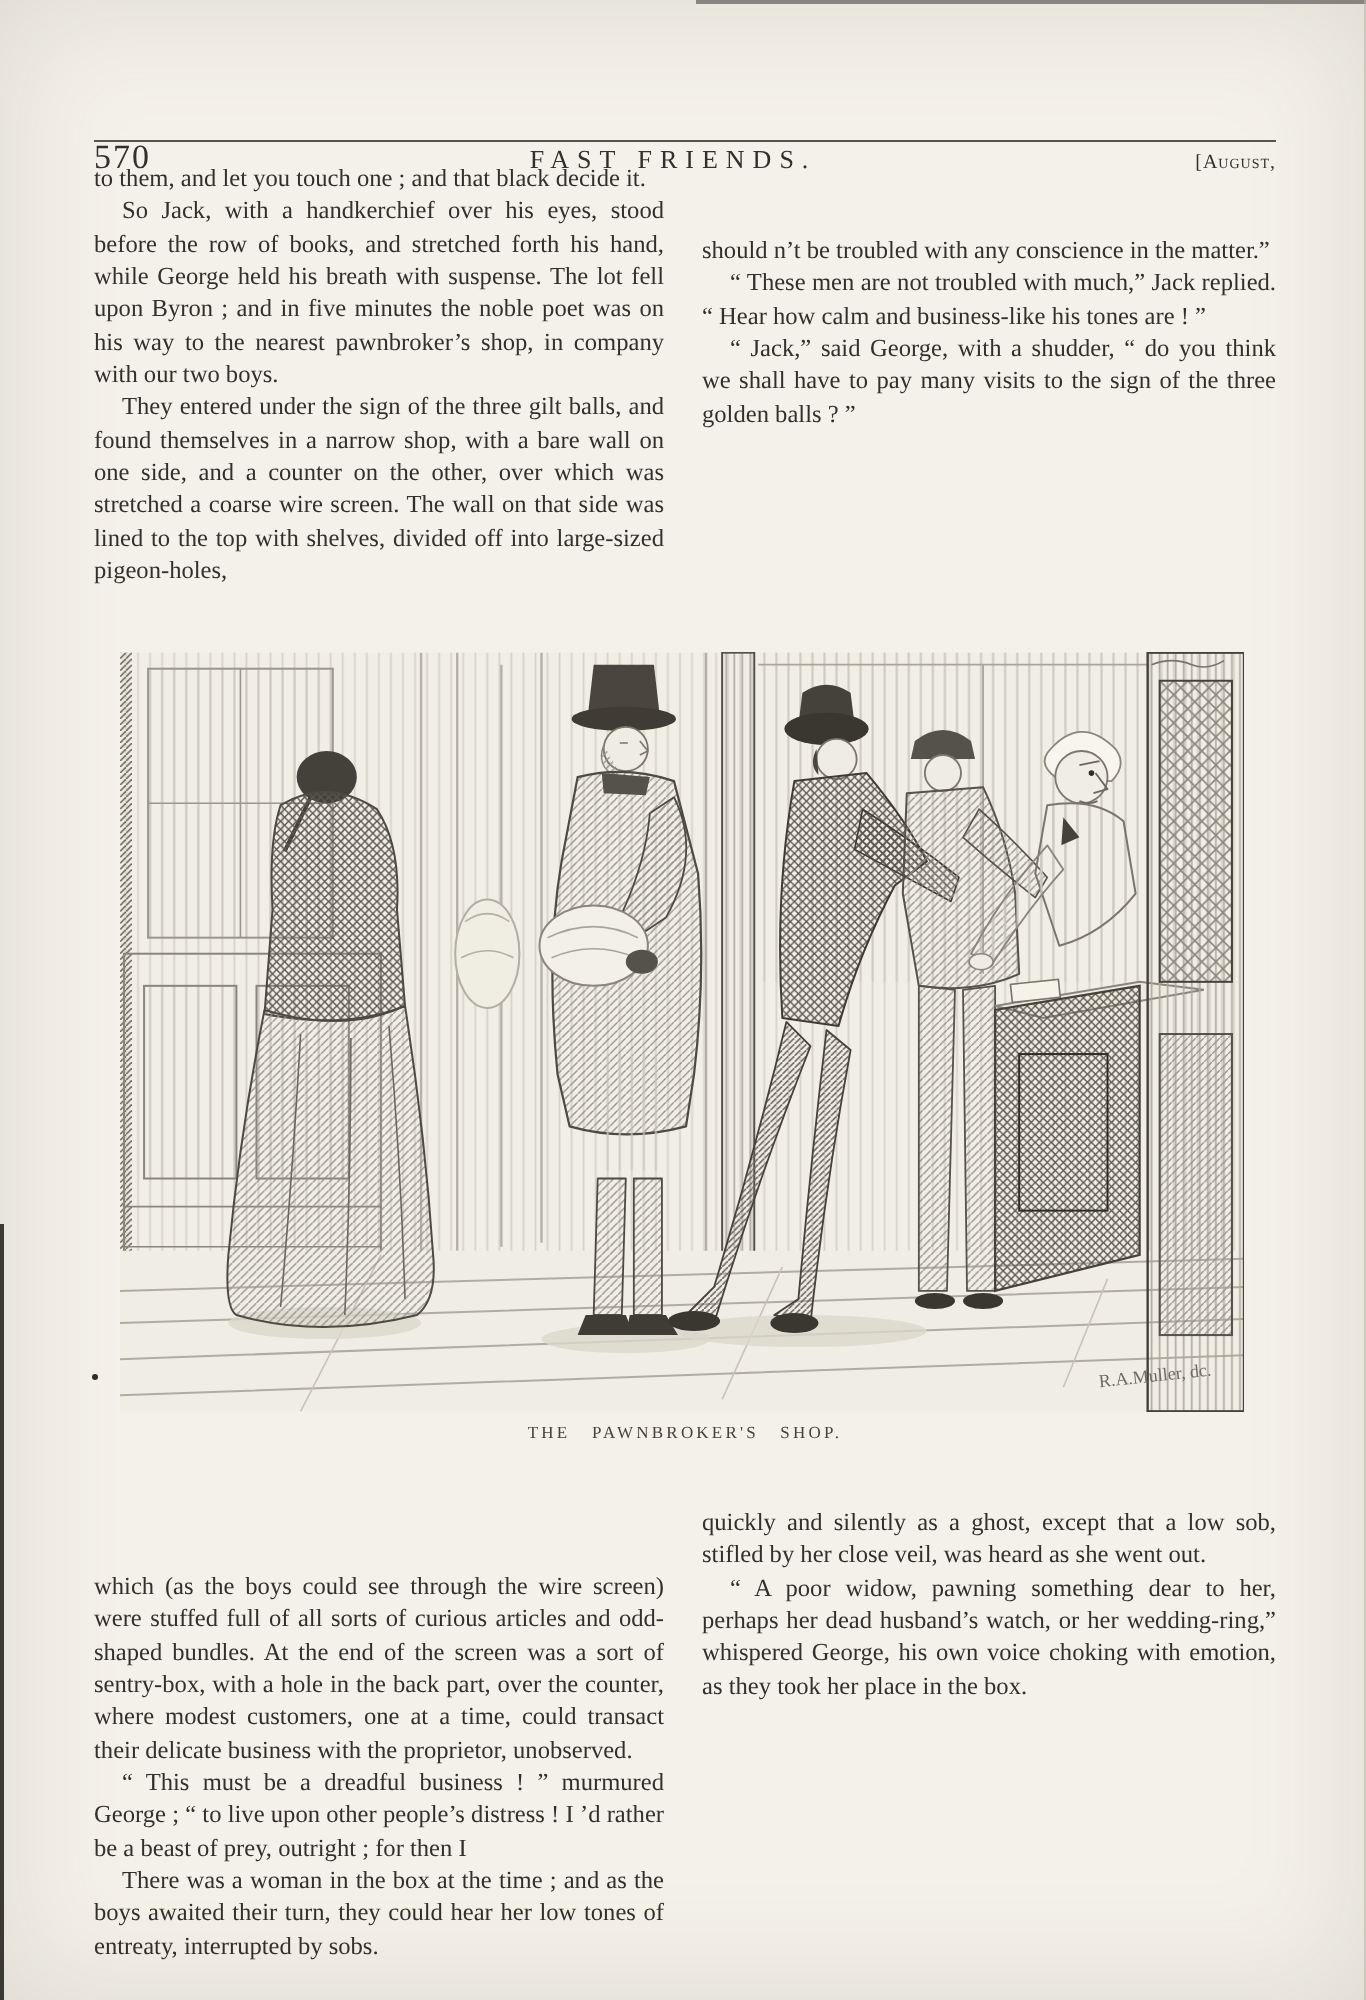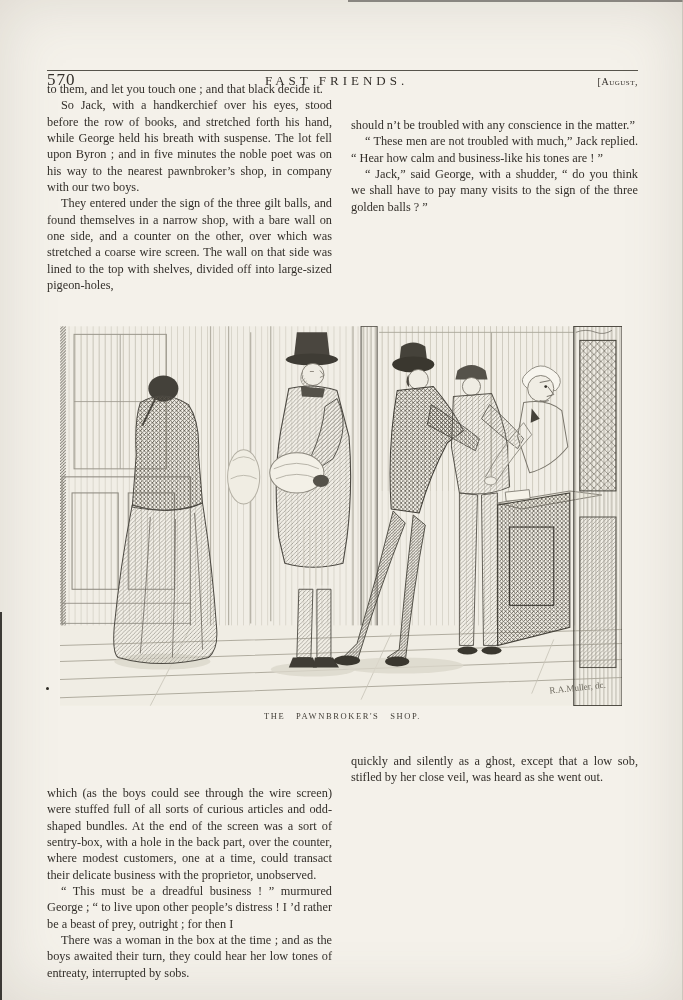--- a/index.html
+++ b/index.html
@@ -197,15 +197,16 @@
   </figure>
 
   <section class="col col-bl">
     <p class="cont">which (as the boys could see through the wire screen) were stuffed full of all sorts of curious articles and odd-shaped bundles. At the end of the screen was a sort of sentry-box, with a hole in the back part, over the counter, where modest customers, one at a time, could transact their delicate business with the proprietor, unobserved.</p>
     <p>“ This must be a dreadful business ! ” murmured George ; “ to live upon other people’s distress ! I ’d rather be a beast of prey, outright ; for then I</p>
     <p>There was a woman in the box at the time ; and as the boys awaited their turn, they could hear her low tones of entreaty, interrupted by sobs.</p>
   </section>
 
   <section class="col col-br">
     <p class="cont">quickly and silently as a ghost, except that a low sob, stifled by her close veil, was heard as she went out.</p>
+    <p>“ A poor widow, pawning something dear to her, perhaps her dead husband’s watch, or her wedding-ring,” whispered George, his own voice choking with emotion, as they took her place in the box.</p>
   </section>
 
 </div>
 
 </body></html>

